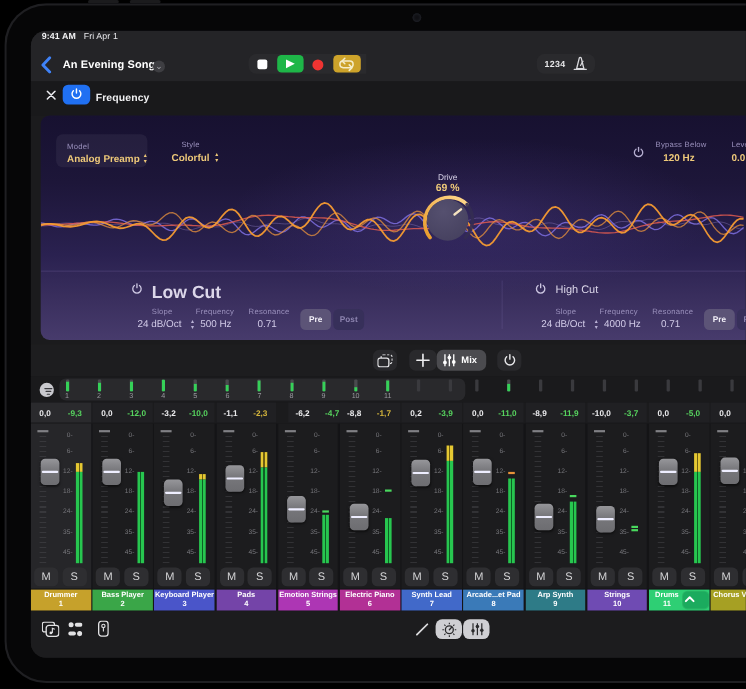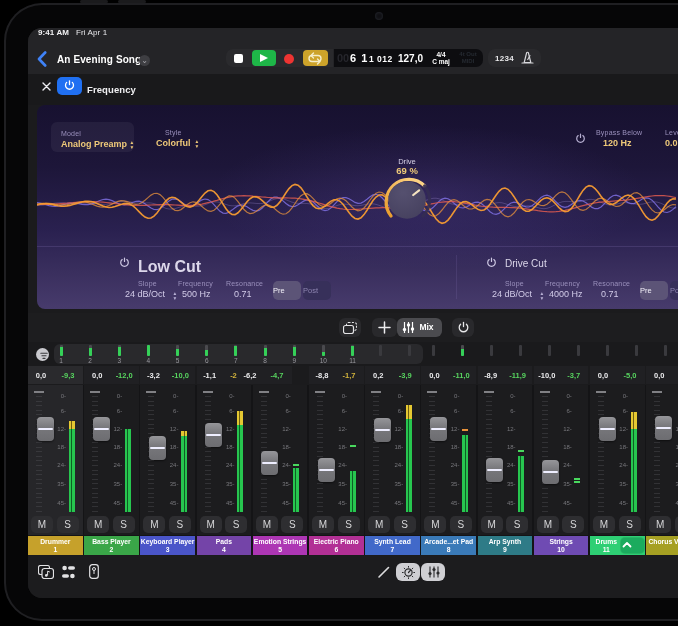--- a/index.html
+++ b/index.html
@@ -44,21 +44,21 @@
 .pval{position:absolute;font-size:9px;font-weight:700;color:#eec979;white-space:nowrap}
 .pvalL{position:absolute;font-size:9px;font-weight:500;color:#d2cbe8;white-space:nowrap}
 #modelbox{position:absolute;left:14px;top:17px;width:83px;height:30px;background:rgba(255,255,255,.055);border-radius:6px}
 .ud{position:absolute;width:8px;color:#eec979}
 .ud i{display:block;font-style:normal;font-size:5.5px;line-height:4.5px;text-align:center}
 .udL{position:absolute;width:8px;color:#bab2d6}
 .udL i{display:block;font-style:normal;font-size:5.5px;line-height:4.5px;text-align:center}
 #hsep{position:absolute;left:0;top:141px;width:100%;height:1px;background:rgba(160,140,210,.18)}
 #vsep{position:absolute;left:419px;top:150px;width:1px;height:44px;background:rgba(160,140,210,.14)}
 .pwr{position:absolute;width:11px;height:11px}
-.prebtn{position:absolute;width:28px;height:19px;border-radius:5px;font-size:7.5px;font-weight:400;text-align:left;line-height:19px}
+.prebtn{position:absolute;width:28px;height:19px;border-radius:5px;font-size:7.5px;font-weight:700;text-align:center;line-height:19px}
 .on{background:#5c5477;color:#f2f0f8}
 .off2{background:#37305a;color:#8d84b0}
 
 #mixbar{position:absolute;left:0;top:285px;width:100%;height:29px;background:#1d1d1f}
 .mbtn{position:absolute;top:290px;height:19px;background:#29292c;border-radius:6px}
 #mixsel{position:absolute;left:369px;top:290px;width:45px;height:19px;background:#4b4b4f;border-radius:6px;color:#fff;font-size:8.5px;font-weight:700;line-height:19px;text-align:center;padding-left:14px}
 
 #bridge{position:absolute;left:0;top:314px;width:100%;height:24px;background:#1a1a1c}
 #brlight{position:absolute;left:26px;top:316px;width:369px;height:20px;background:#29292c;border-radius:6px}
 .mm{position:absolute;top:317px;width:3px;height:11px;background:#4a4a4e;border-radius:1px;overflow:hidden}
@@ -113,28 +113,20 @@
     <div id="stopsq"></div>
     <div id="playbtn"></div>
     <div id="recdot"></div>
     <div id="loopbtn">
         <svg width="25" height="16" viewBox="0 0 25 16">
           <path d="M8 5.5 h7 a3 3 0 0 1 0 6 h-6 a3 3 0 0 1 0-6" fill="none" stroke="#f5edc8" stroke-width="1.4"></path>
           <path d="M10.5 3 L8 5.5 L10.5 8" fill="none" stroke="#f5edc8" stroke-width="1.4" stroke-linecap="round" stroke-linejoin="round"></path>
           <path d="M14.5 9 L17 11.5 L14.5 14" fill="none" stroke="#f5edc8" stroke-width="1.4" stroke-linecap="round" stroke-linejoin="round"></path>
         </svg>
       </div>
-    <div id="lcd">
-      <span class="dim0">00</span>
-        <span class="bar">6 1</span>
-        <span class="sub">1 012</span>
-      <span class="tempo">127,0</span>
-      <span class="sig">4/4<br>C maj</span>
-      <span class="midi">4t Out<br>MIDI</span>
-    </div>
     <div id="cntwrap"></div>
     <div id="cnt1234">1234</div>
     <svg class="abs" style="left:492px;top:23px" width="15" height="14" viewBox="0 0 15 14">
         <path d="M4.2 11.5 L6.6 1.8 a1 1 0 0 1 1.8 0 L10.8 11.5 Z" fill="none" stroke="#d8d8dc" stroke-width="1.2" stroke-linejoin="round"></path>
         <line x1="2" y1="12" x2="13" y2="12" stroke="#d8d8dc" stroke-width="1.2" stroke-linecap="round"></line>
         <line x1="7.5" y1="9" x2="10.2" y2="4.2" stroke="#d8d8dc" stroke-width="1.1"></line>
       </svg>
     <div id="plughdr"></div>
     <svg id="xclose" width="9" height="9" viewBox="0 0 9 9">
         <path d="M1 1 L8 8 M8 1 L1 8" stroke="#ececf0" stroke-width="1.4" stroke-linecap="round"></path>
@@ -220,21 +212,21 @@
     <div class="pvalL" style="left:197px;top:184px">0.71</div>
     <div class="prebtn on" style="left:236px;top:176px">Pre</div>
     <div class="prebtn off2" style="left:266px;top:176px">Post</div>
 
     <svg class="pwr" style="left:449px;top:152px" viewBox="0 0 11 11">
           <g stroke="#cdc7e2" stroke-width="1.2" fill="none" stroke-linecap="round">
             <path d="M5.5 1 v3.5"></path>
             <path d="M3.2 2.6 a3.8 3.8 0 1 0 4.6 0"></path>
           </g>
         </svg>
-    <div class="pvalL" style="left:468px;top:153px;font-weight:400;font-size:10px;color:#dcd7ea">Drive Cut</div>
+    <div class="pvalL" style="left:468px;top:153px;font-weight:400;font-size:10px;color:#dcd7ea">High Cut</div>
     <div class="plbl" style="left:468px;top:175px">Slope</div>
     <div class="pvalL" style="left:455px;top:184px">24 dB/Oct</div>
     <div class="udL" style="left:501px;top:186px">
           <i>▴</i>
           <i>▾</i>
         </div>
     <div class="plbl" style="left:508px;top:175px">Frequency</div>
     <div class="pvalL" style="left:512px;top:184px">4000 Hz</div>
     <div class="plbl" style="left:556px;top:175px">Resonance</div>
     <div class="pvalL" style="left:564px;top:184px">0.71</div>
@@ -428,21 +420,21 @@
         <div class="mt y" style="left:40.5px;top:26px;height:14px"></div>
         <div class="mt g" style="left:40.5px;top:40px;height:87px"></div>
         <div class="cap" style="top:38px"></div>
       </div>
 <div class="msb" style="left:171.6px">M</div>
 <div class="msb" style="left:197.1px">S</div>
 <div class="lab" style="left:168.6px;width:54.6px;background:#7444a8;">
         <div>Pads</div>
         <div>4</div>
       </div>
-<div class="dbc" style="left:209px;width:54.6px">
+<div class="dbc" style="left:234px;width:54.6px">
         <span class="dbl">-6,2</span>
         <span class="dbr" style="color:#57d45f">-4,7</span>
       </div>
 <div class="strip" style="left:224.8px;width:54.6px">
         <div class="ruler"></div>
         <div class="tick0"></div>
         <div class="sl" style="top:8px">0‑</div>
         <div class="sl" style="top:23px">6‑</div>
         <div class="sl" style="top:41px">12‑</div>
         <div class="sl" style="top:59px">18‑</div>

